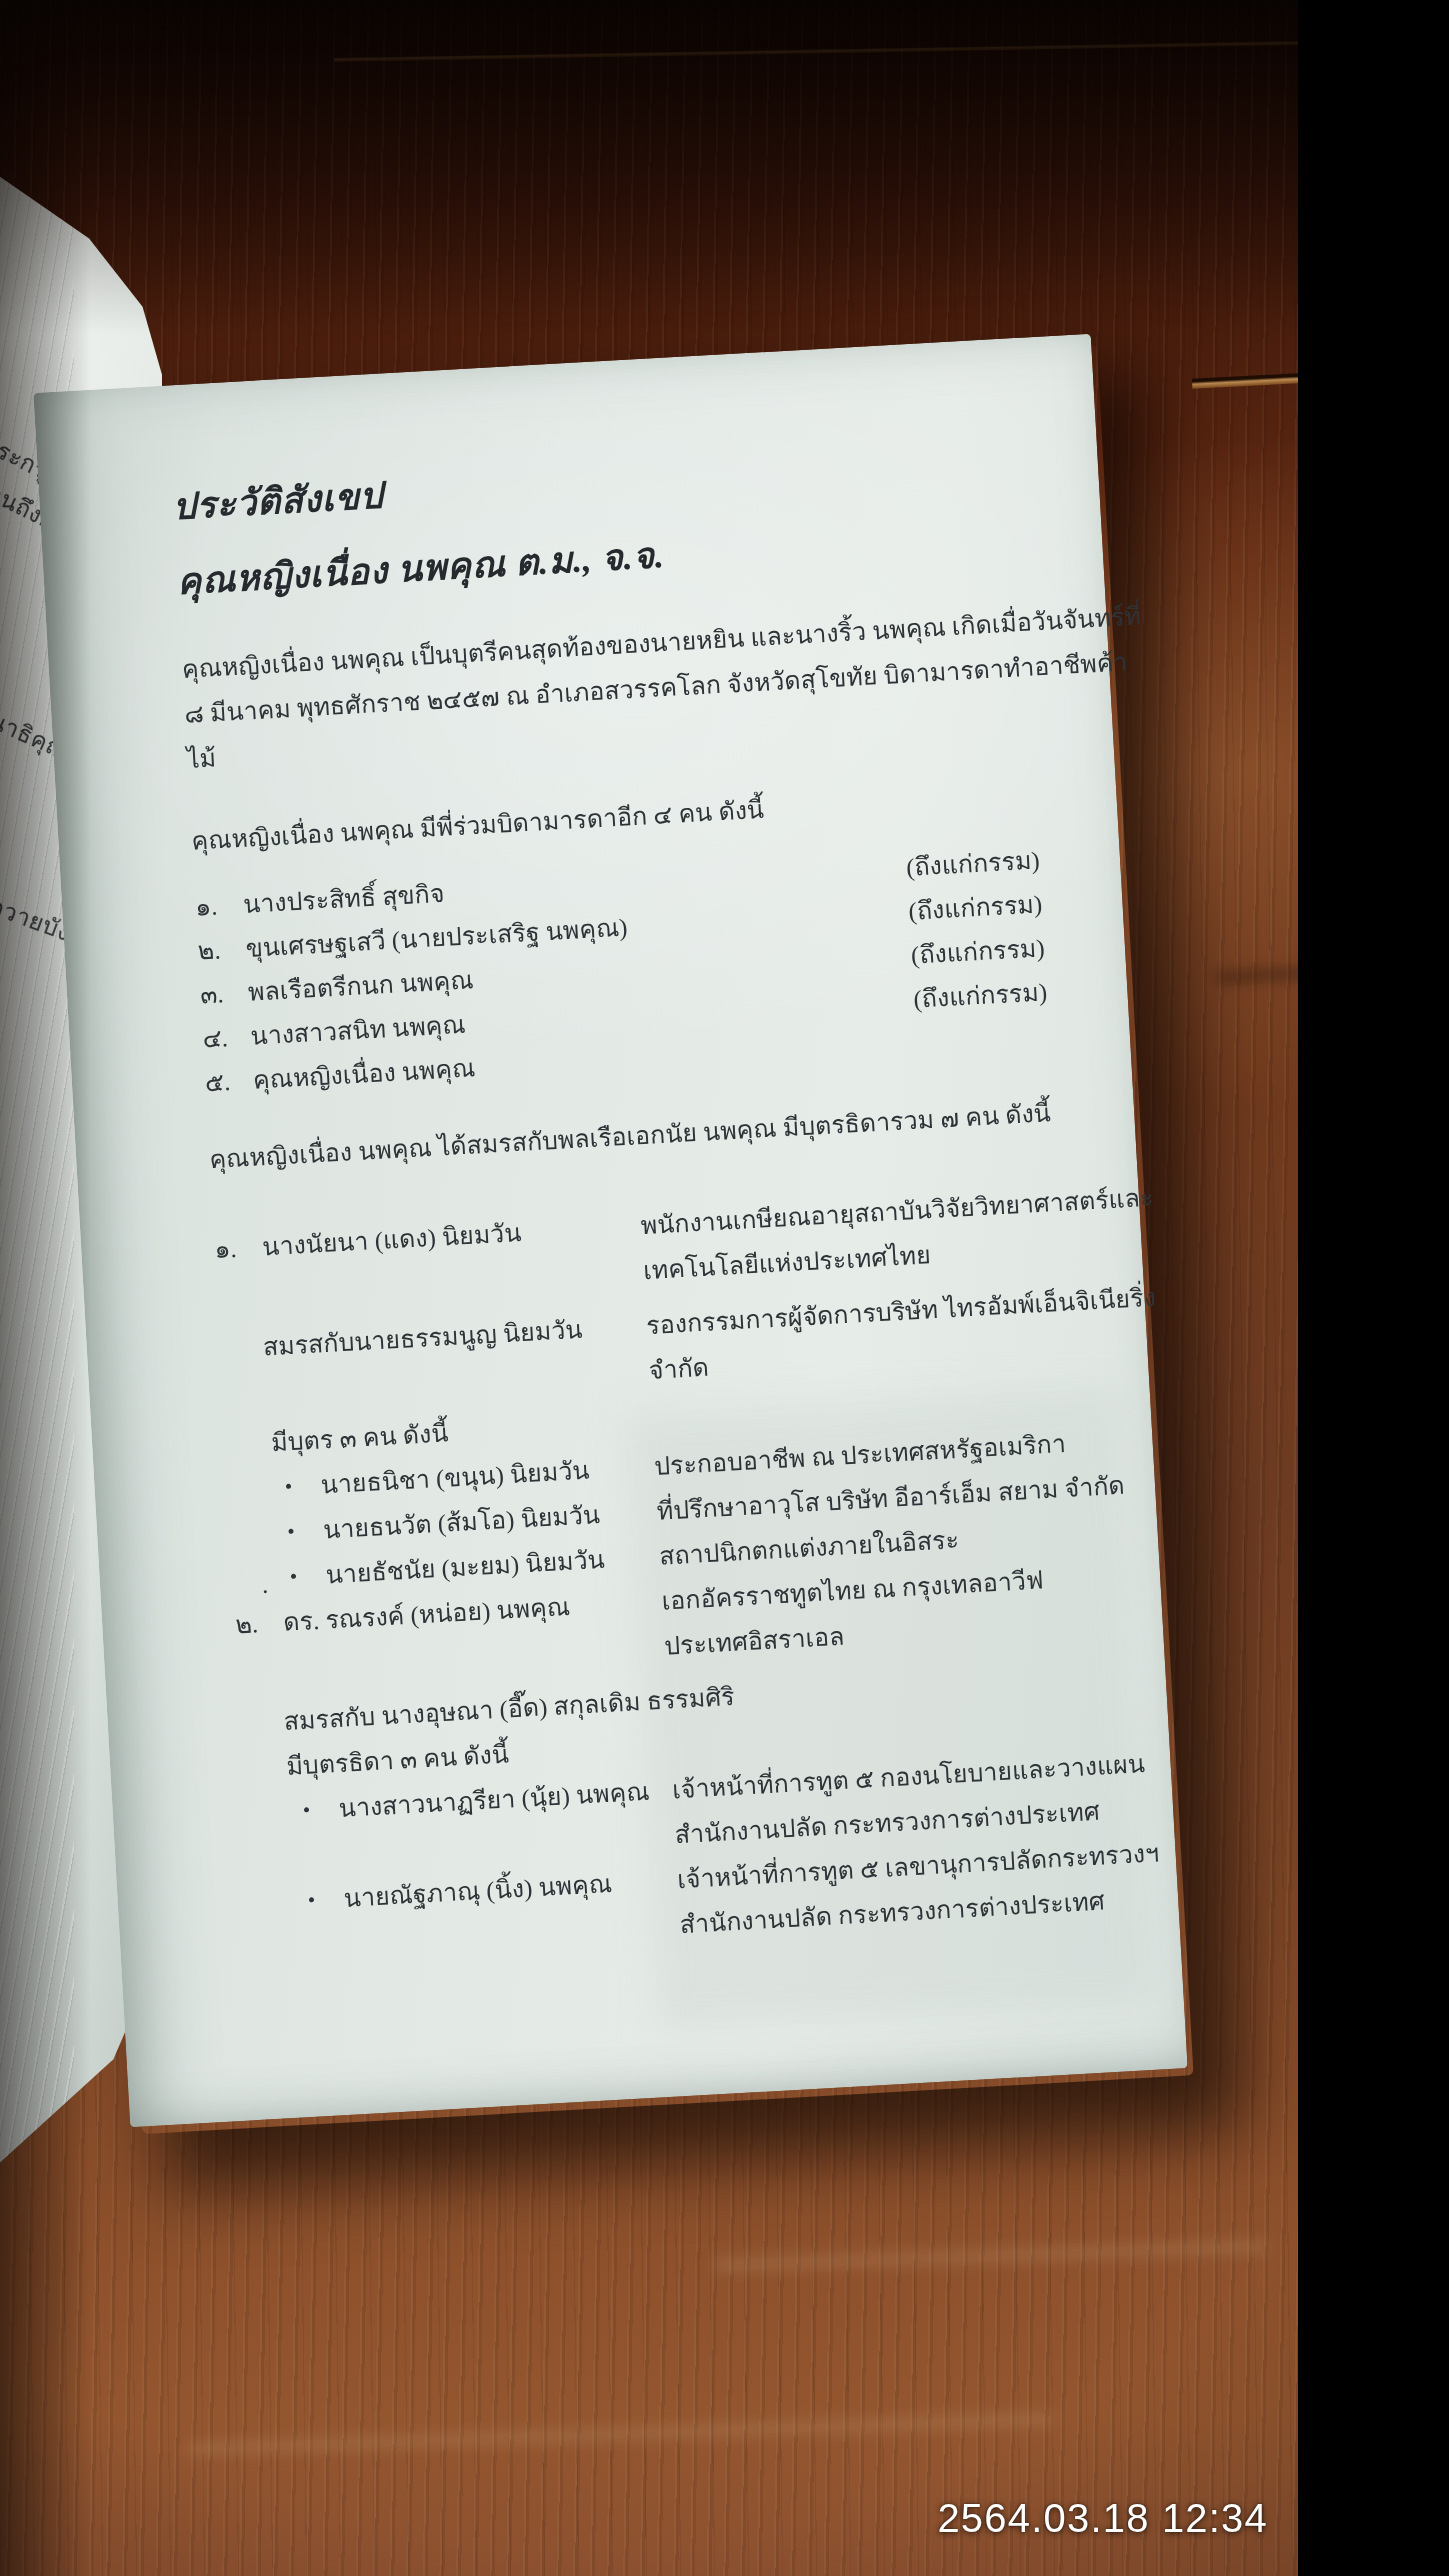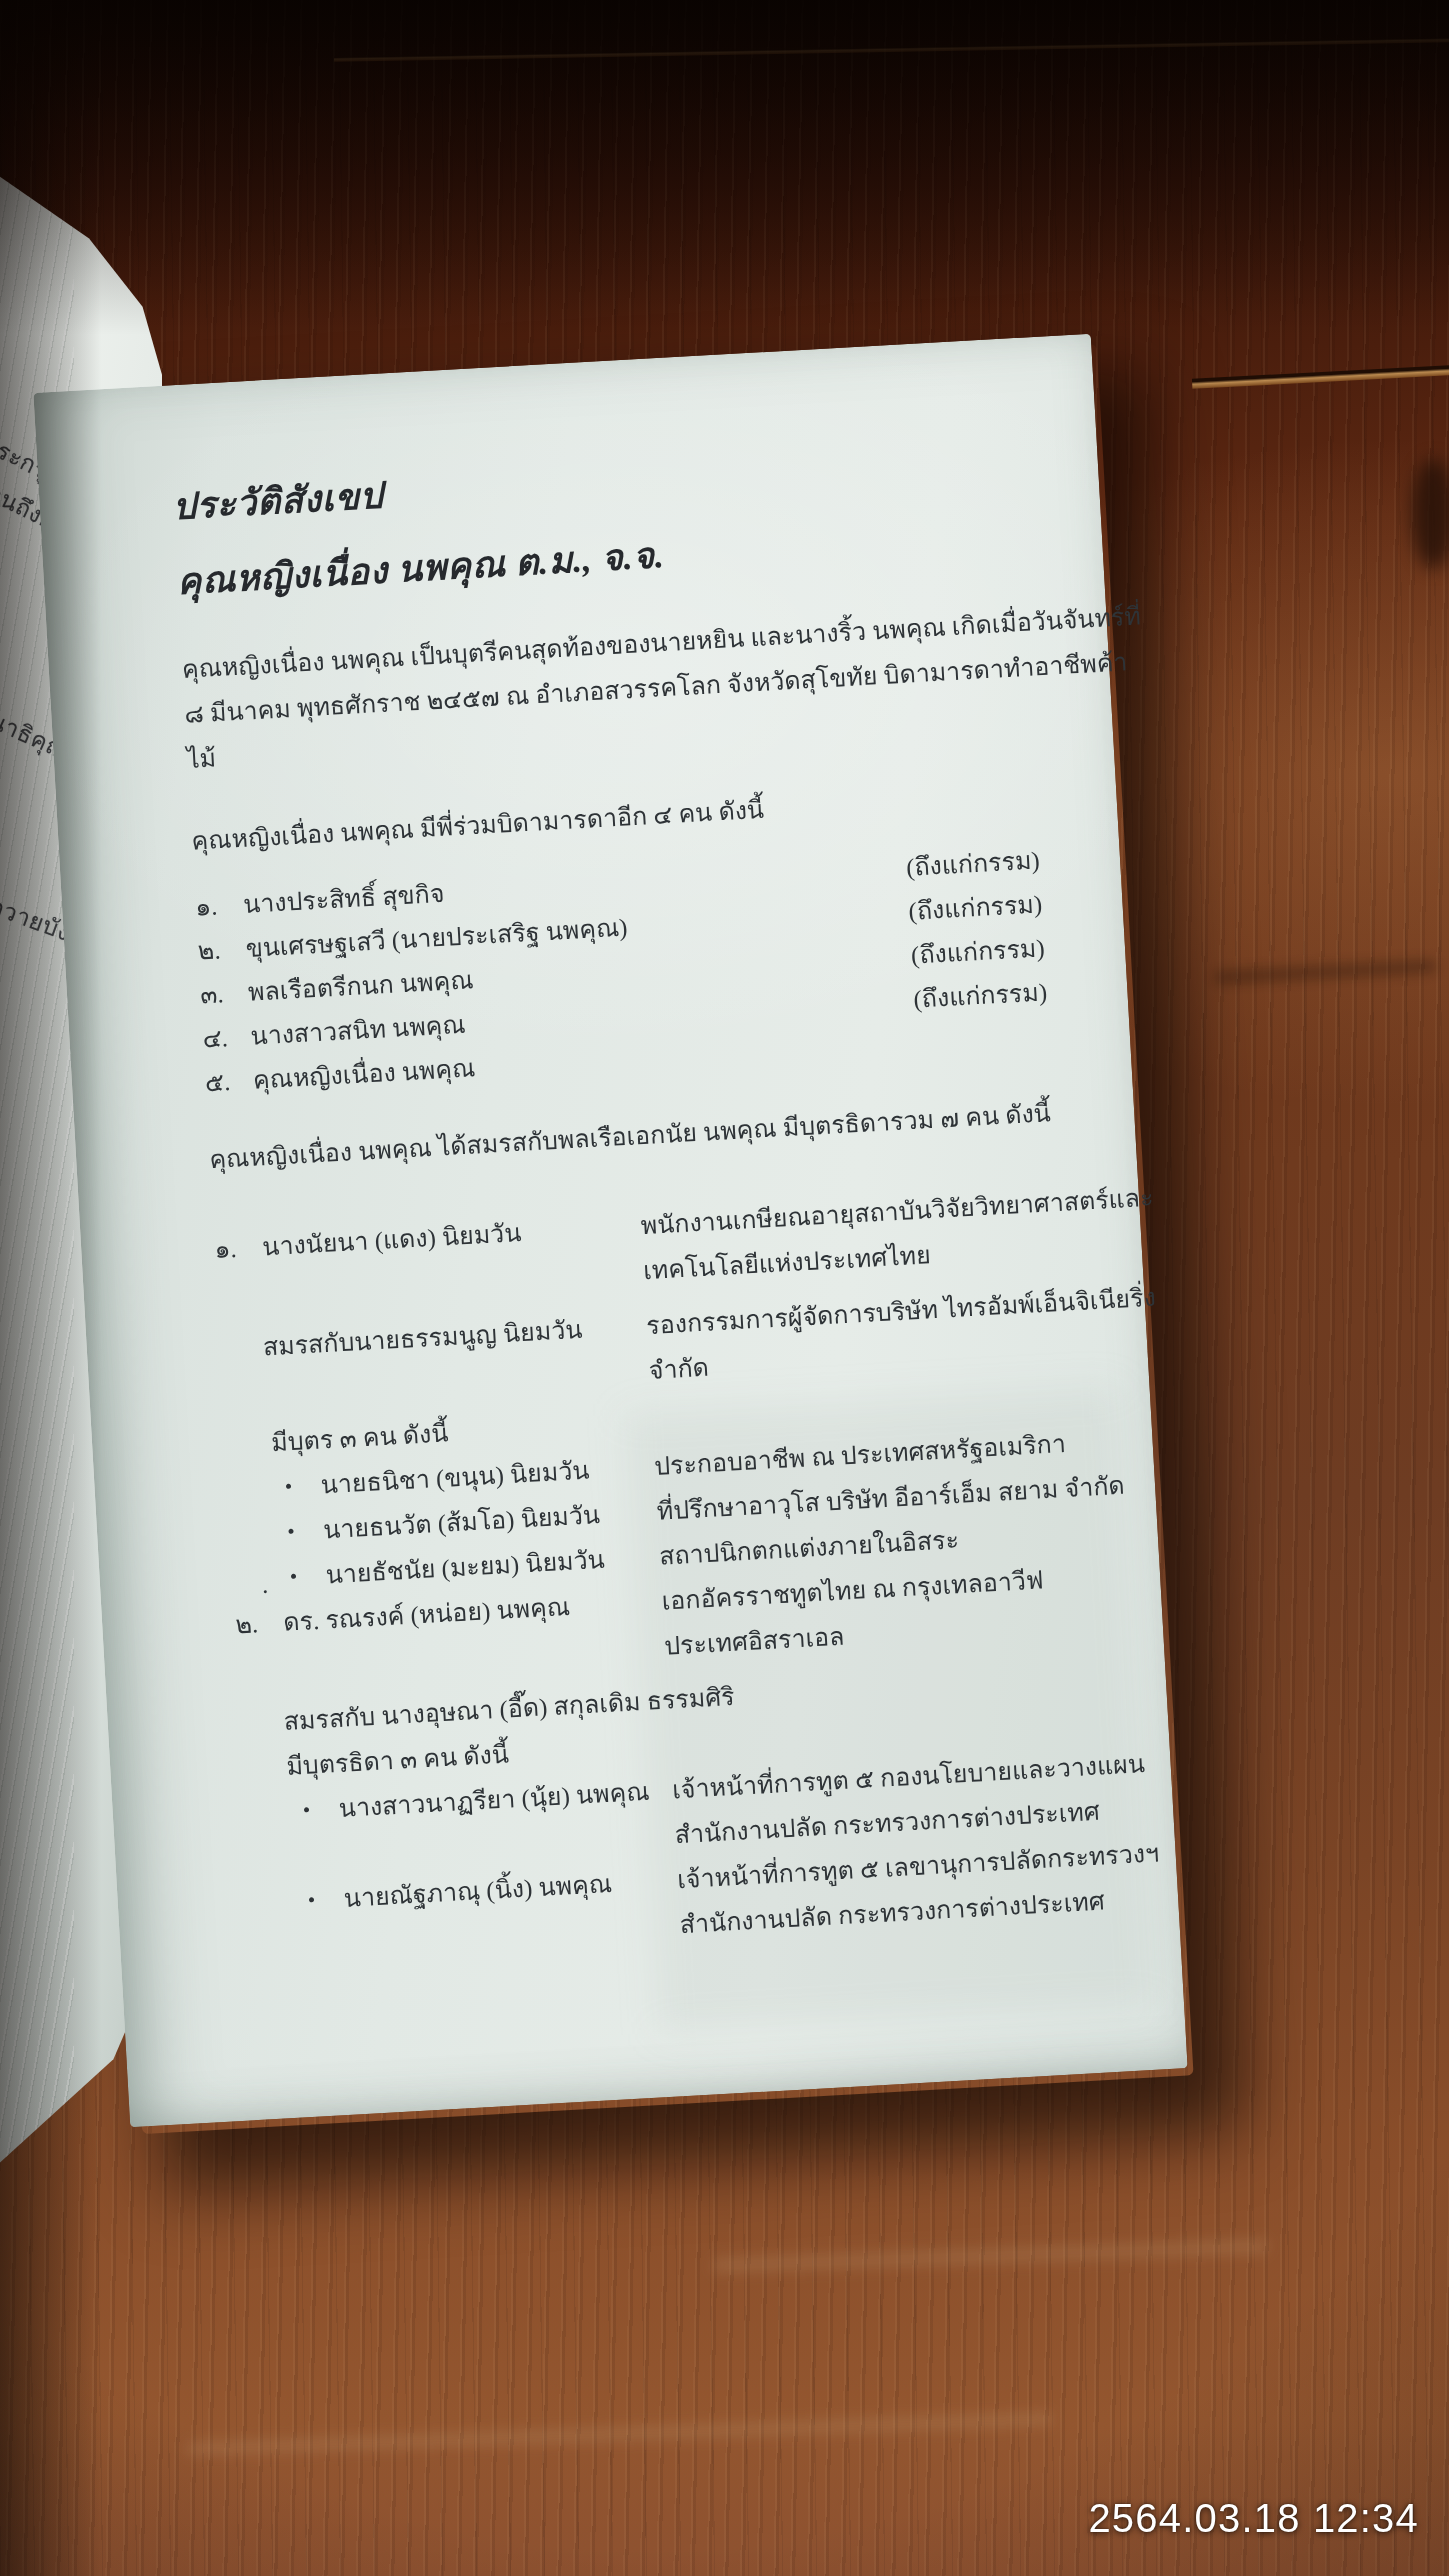--- a/index.html
+++ b/index.html
@@ -1,16 +1,16 @@
 <!DOCTYPE html>
 <html style="font-size:10px"><head>
 <meta charset="utf-8">
 <style>
   html,body{margin:0;padding:0;background:#000;}
-  .photo{position:relative;width:1449px;height:2576px;overflow:hidden;
+  .photo{position:relative;width:1298px;height:2576px;overflow:hidden;
     font-family:"Liberation Serif","DejaVu Serif",serif;
     background:
       radial-gradient(ellipse 867px 557px at 96% 30%, rgba(214,150,90,0.28), transparent 60%),
       linear-gradient(180deg,#170803 0%,#2d1007 6%,#471c0c 12%,#5d2812 20%,#6b3318 30%,#6f3a1e 45%,#6e3c22 58%,#7a4425 72%,#8a4e2a 84%,#93562f 94%,#8d5130 100%);
   }
   .grain{position:absolute;inset:0;pointer-events:none;
     background:
       repeating-linear-gradient(91deg, rgba(255,226,180,0.05) 0 1.9px, rgba(30,10,4,0.10) 1.9px 5px, transparent 5px 16.7px),
       repeating-linear-gradient(89.2deg, rgba(0,0,0,0.07) 0 1.2px, transparent 1.2px 34px);}
   .vignette{position:absolute;inset:0;pointer-events:none;

